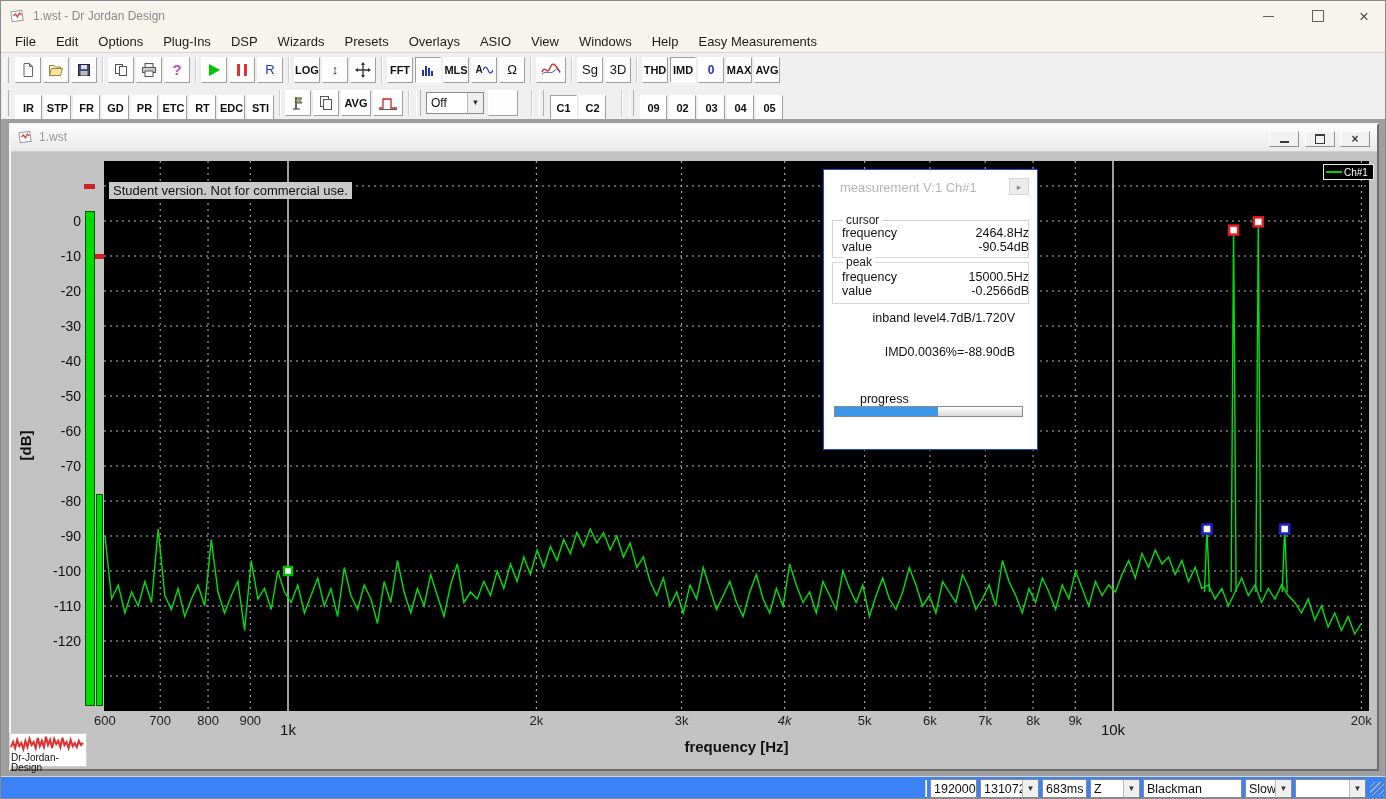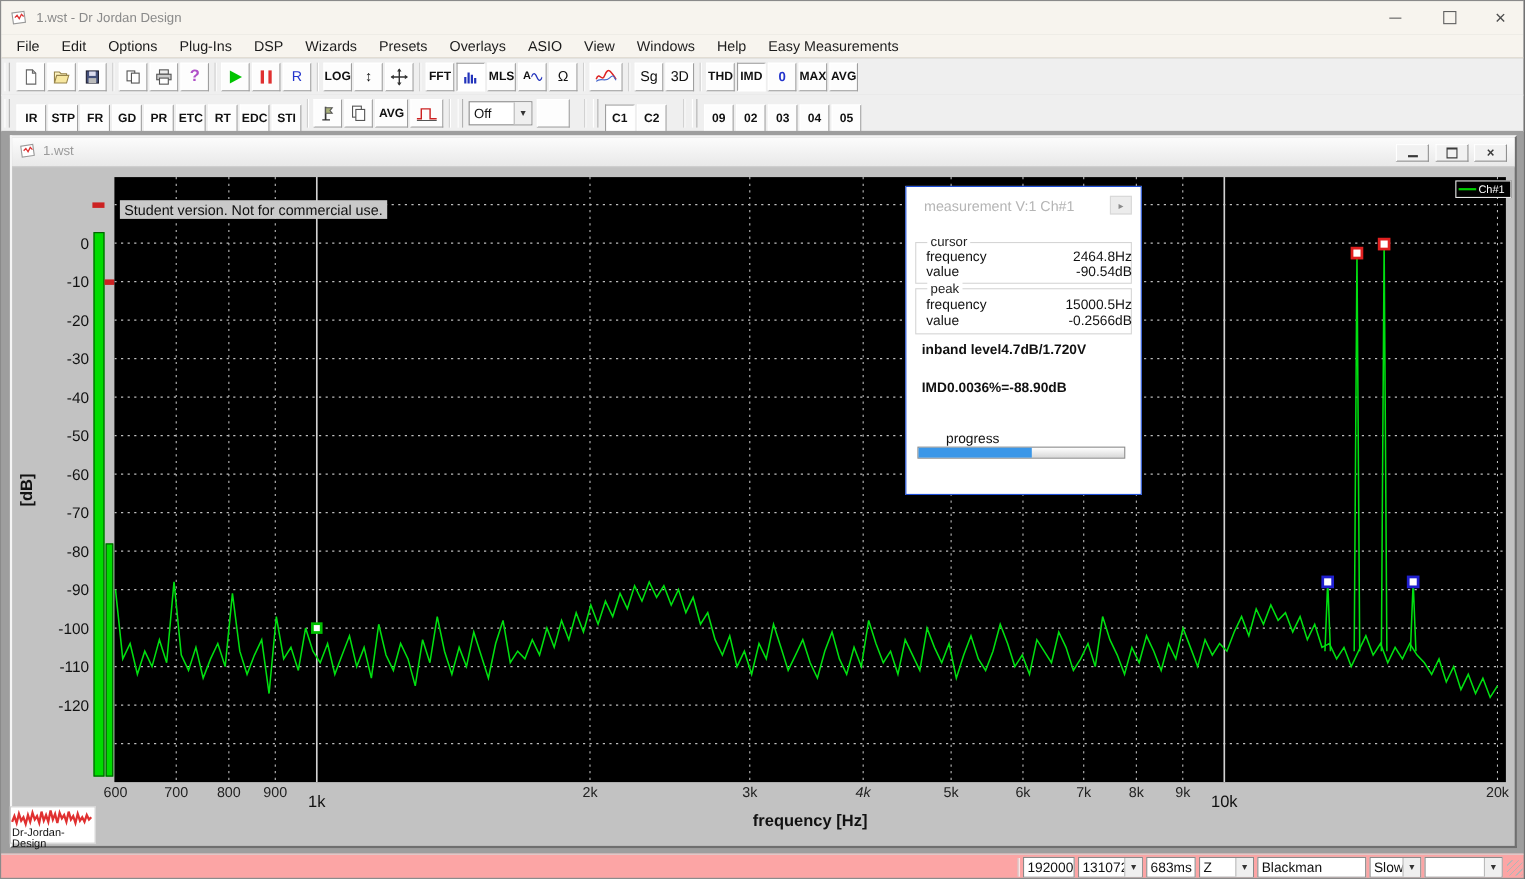--- a/index.html
+++ b/index.html
@@ -77,26 +77,26 @@
   #logo-caption{font-size:10px;color:#111;line-height:10px;padding-left:1px;}
   
   #meas{left:822px;top:168px;width:213px;height:279px;background:#fff;border:1px solid #1d4ed8;
         box-shadow:2px 2px 5px rgba(0,0,0,0.35);font-size:12.5px;color:#111;}
   #meas-title{left:16px;top:10px;font-size:13px;color:#b5b5b5;}
   #meas-btn{left:185px;top:8px;width:20px;height:17px;background:#ececec;border:1px solid #d8d8d8;
             display:flex;align-items:center;justify-content:center;font-size:9px;color:#8a8a8a;box-sizing:border-box;}
   .grp{position:absolute;left:8px;width:197px;border:1px solid #d5d5d5;box-shadow:inset 1px 1px 0 #fff;box-sizing:border-box;}
   .grp-label{position:absolute;top:-8px;left:10px;background:#fff;padding:0 3px;font-size:12px;color:#222;}
   .mrow{position:absolute;left:18px;right:8px;display:flex;justify-content:space-between;}
-  .mrow2{position:absolute;left:14px;right:22px;display:flex;justify-content:flex-start;font-weight:bold;}
+  .mrow2{position:absolute;left:14px;right:22px;display:flex;justify-content:flex-end;}
   #prog-track{position:absolute;left:10px;top:236px;width:189px;height:11px;border:1px solid #8a8a8a;
               background:linear-gradient(#fff,#d8d8d8);box-sizing:border-box;}
   #prog-fill{height:100%;background:#3b97e8;}
   
-  #statusbar{left:0;top:775px;width:1386px;height:24px;background:#fca5a5;border-top:1px solid #d6d6d6;box-sizing:border-box;}
+  #statusbar{left:0;top:775px;width:1386px;height:24px;background:#3b82f6;border-top:1px solid #d6d6d6;box-sizing:border-box;}
   .sbx{position:absolute;top:2px;height:19px;background:#fff;border:1px solid #8a8a8a;font-size:12.5px;color:#111;
        display:flex;align-items:center;padding:0 3px;box-sizing:border-box;}
   .sbsep{position:absolute;top:3px;height:17px;width:1px;background:#cfcfcf;box-shadow:1px 0 0 #fff;}
   #grip{position:absolute;left:1369px;top:781px;width:14px;height:14px;
         background:repeating-linear-gradient(135deg,transparent 0 3px,#b5b5b5 3px 4px);}
   svg{display:block;}
 </style>
 </head>
 <body>
 

